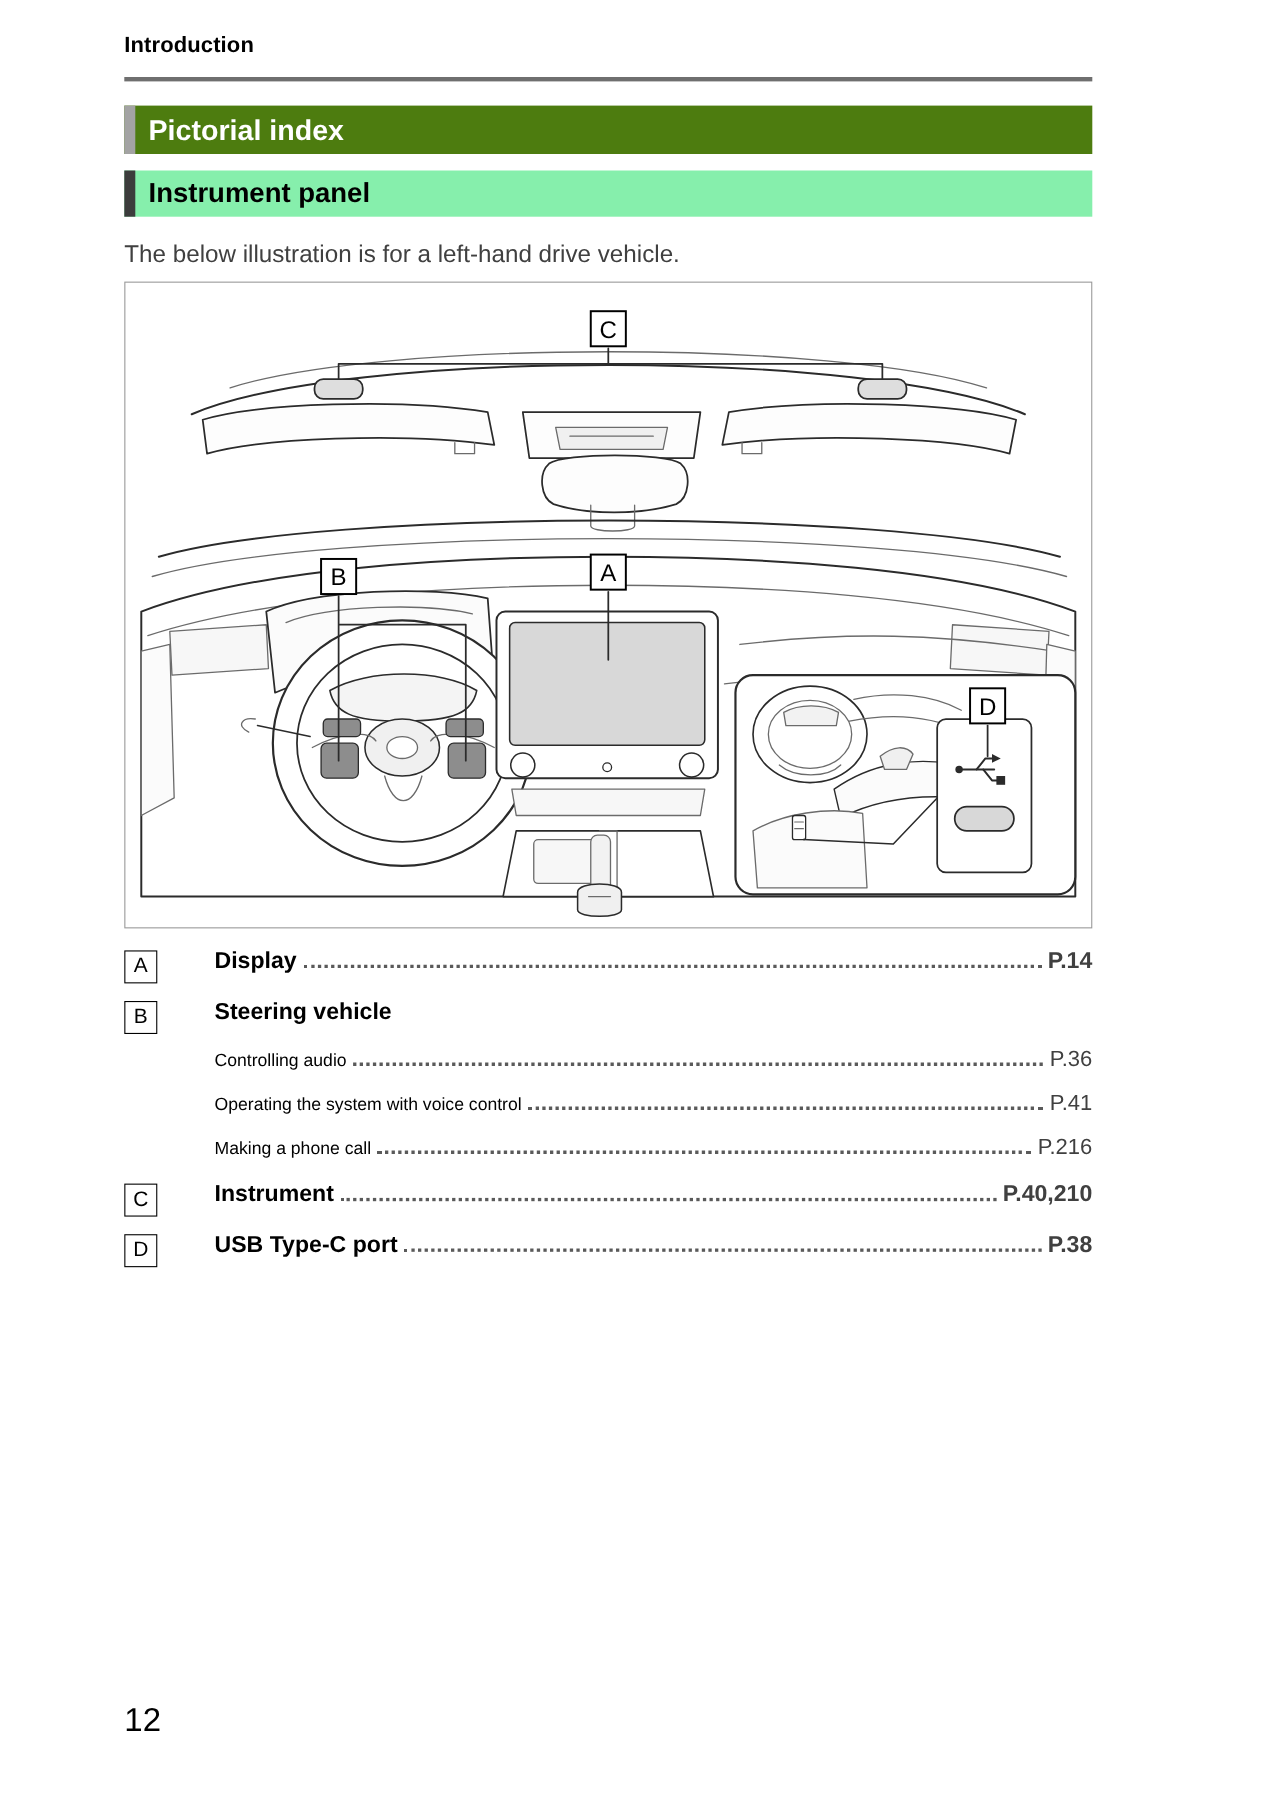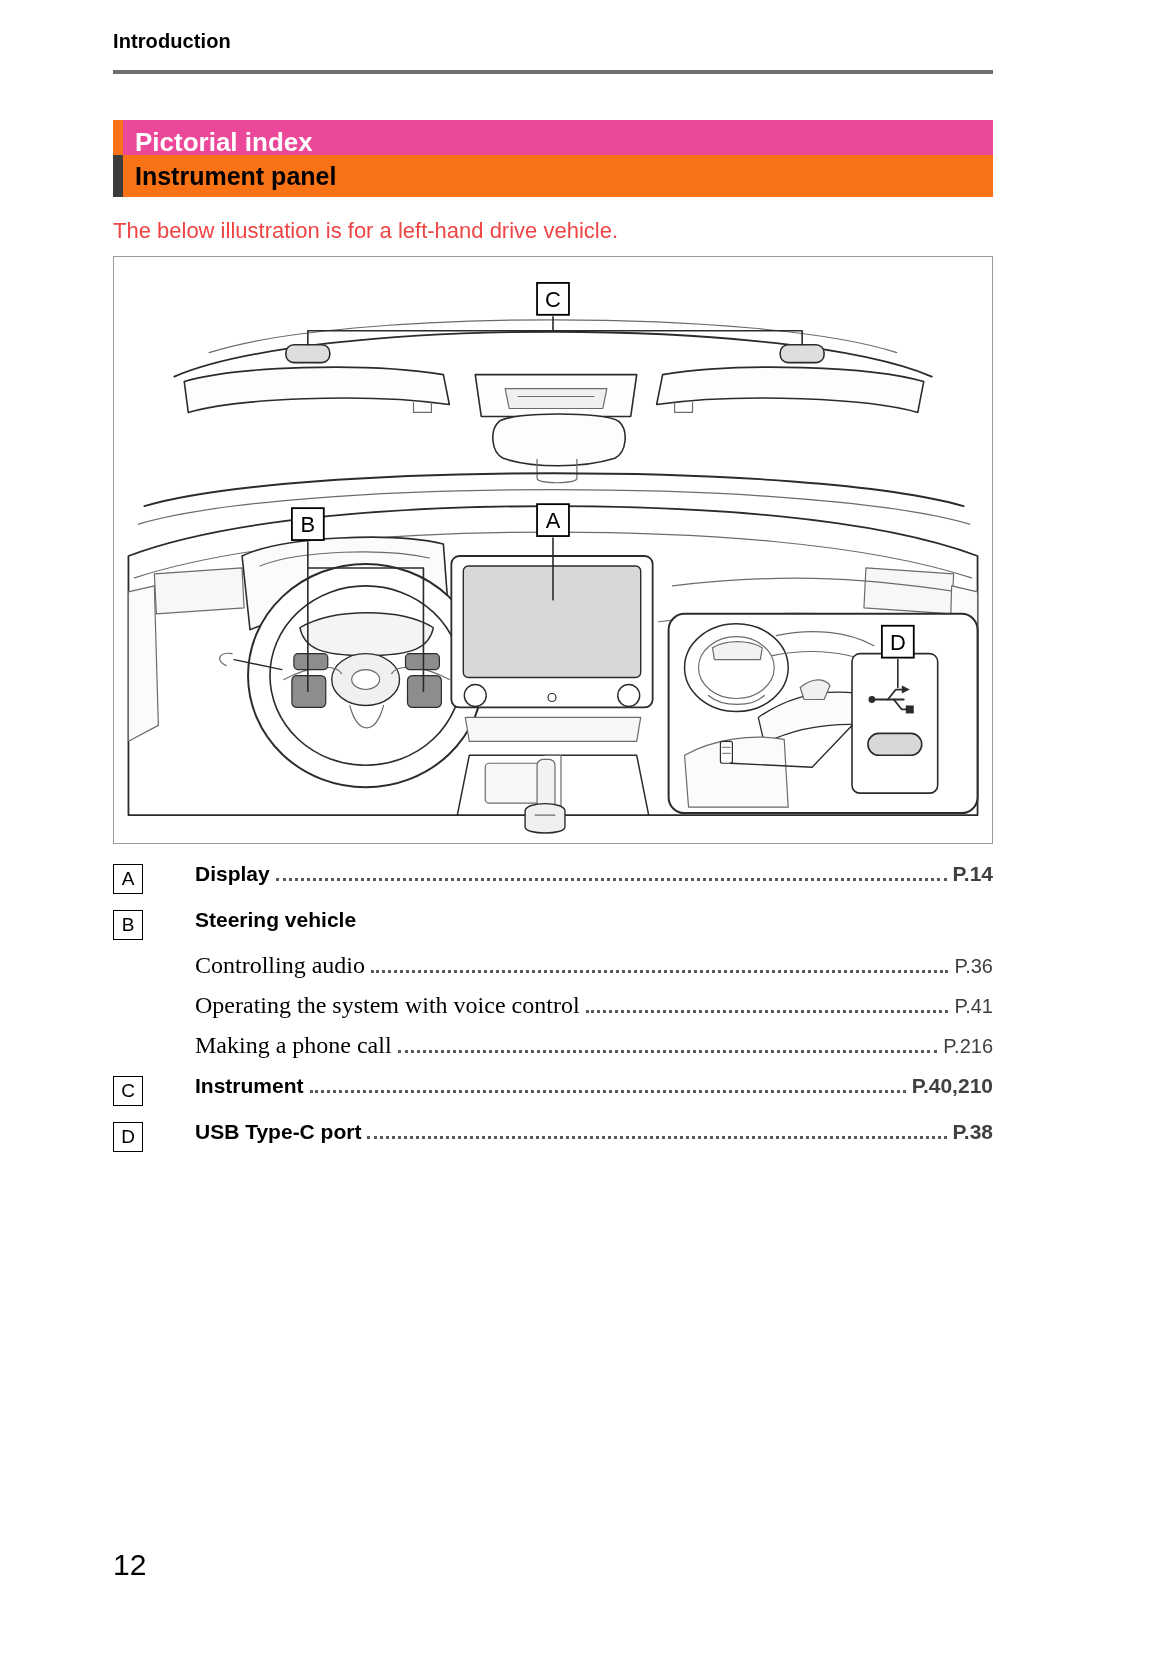--- a/index.html
+++ b/index.html
@@ -35,57 +35,56 @@
     width: 880px;
     height: 4px;
     background: #6f6f6f;
   }
   .bar-title {
     position: absolute;
     left: 113px;
     top: 96px;
     width: 880px;
     height: 44px;
-    background: #ec4899;
+    background: #4d7c0f;
     box-sizing: border-box;
-    border-left: 10px solid #f97316;
-    margin-top: 24px;
+    border-left: 10px solid #a3a3a3;
   }
   .bar-title span {
     display: block;
     color: #ffffff;
     font-size: 26px;
     font-weight: bold;
     line-height: 44px;
     padding-left: 12px;
   }
   .bar-sub {
     position: absolute;
     left: 113px;
     top: 155px;
     width: 880px;
     height: 42px;
-    background: #f97316;
+    background: #86efac;
     box-sizing: border-box;
     border-left: 10px solid #3c3c3c;
   }
   .bar-sub span {
     display: block;
     color: #000000;
     font-size: 25px;
     font-weight: bold;
     line-height: 42px;
     padding-left: 12px;
   }
   .intro-line {
     position: absolute;
     left: 113px;
     top: 218px;
     font-size: 22px;
-    color: #ef4444;
+    color: #404040;
   }
   .figure {
     position: absolute;
     left: 113px;
     top: 256px;
     width: 880px;
     height: 588px;
     border: 1px solid #9a9a9a;
     box-sizing: border-box;
     background: #ffffff;
@@ -130,22 +129,21 @@
   }
   .item-label {
     font-size: 21px;
     font-weight: bold;
     white-space: nowrap;
     flex: 0 0 auto;
     margin-left: 40px;
   }
   .item-label.plain {
     font-weight: normal;
-    font-size: 24px;
-    font-family: Liberation Serif, serif;
+    font-size: 16px;
   }
   .dots {
     flex: 1 1 auto;
     border-bottom: 3px dotted #5a5a5a;
     margin: 0 6px 7px 6px;
     height: 1px;
   }
   .page-ref {
     font-size: 21px;
     font-weight: bold;

